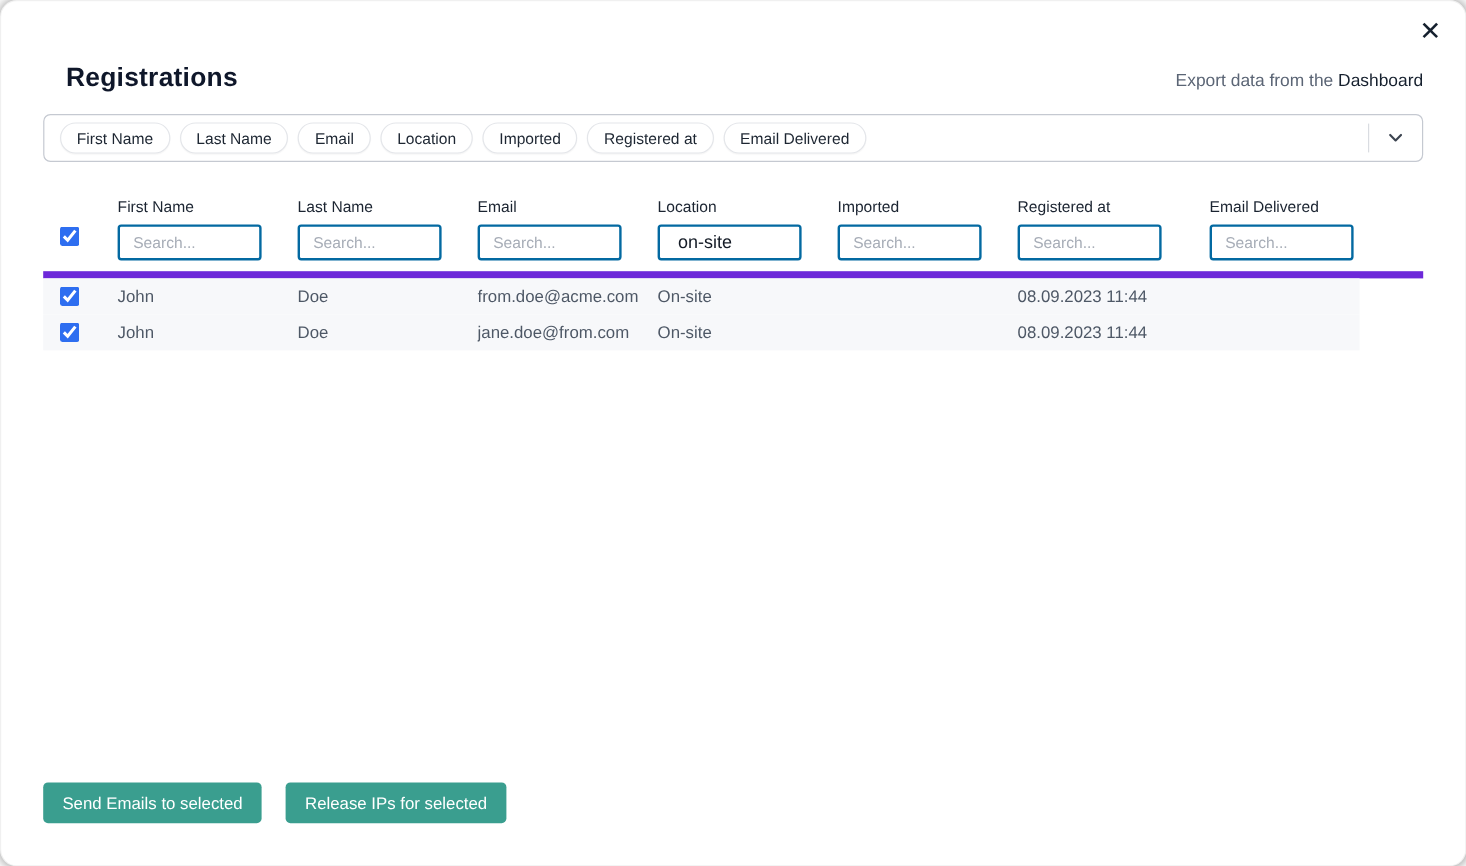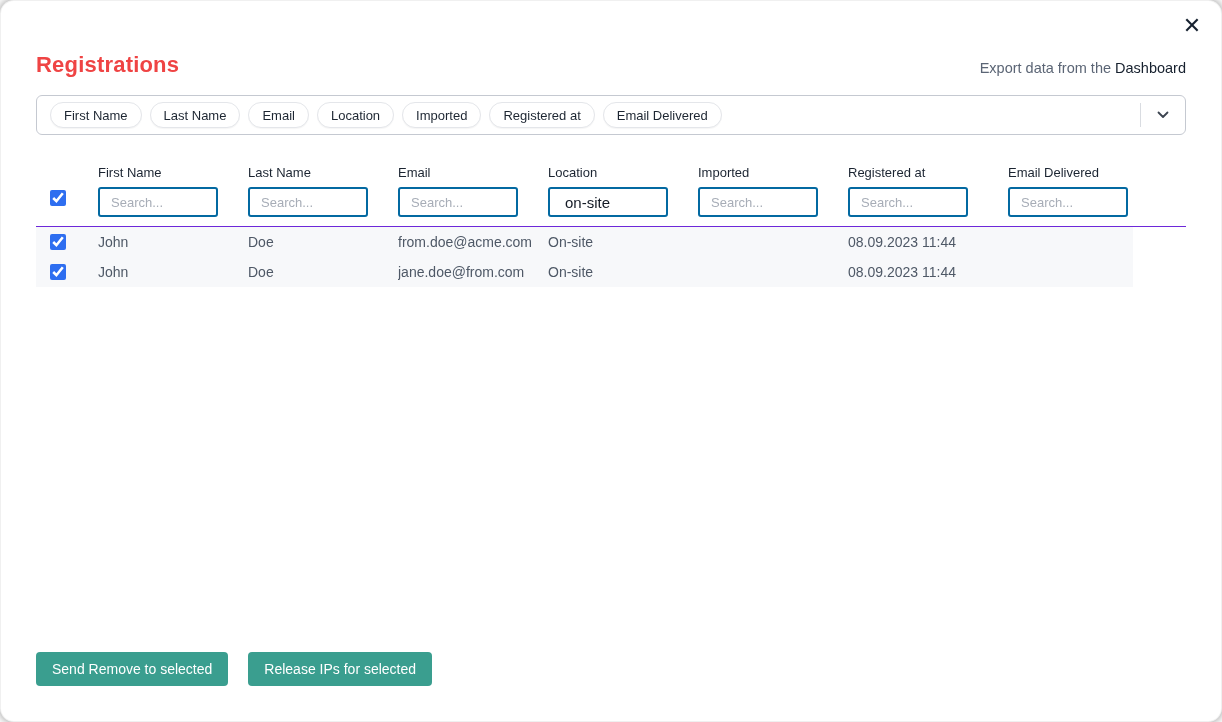--- a/index.html
+++ b/index.html
@@ -23,21 +23,21 @@
     width:32px; height:32px;
     background:none; border:none; cursor:pointer;
     font-size:22px; font-weight:300; line-height:32px;
     color:#15202e; text-align:center;
   }
   
   .header-row {
     display:flex; justify-content:space-between; align-items:flex-end;
     margin:52px 36px 0 36px;
   }
-  .page-title { font-size:22px; font-weight:700; color:#ef4444; letter-spacing:.2px; }
+  .page-title { font-size:22px; font-weight:700; color:#0f172a; letter-spacing:.2px;margin-left:19px; }
   .export-hint { font-size:14.5px; color:#5b6575; padding-bottom:2px; }
   .export-hint a { color:#16202e; font-weight:500; text-decoration:none; cursor:pointer;margin-top:48px; }
   
   .filter-bar {
     margin:17px 36px 0 36px;
     height:40px;
     border:1px solid #c5c9d1;
     border-radius:6px;
     display:flex; align-items:center;
     padding-left:13px;
@@ -81,21 +81,21 @@
     outline:none;
   }
   .th input.filled { font-size:15px; padding:0 15px; }
   .th input::placeholder { color:#a7adb7; font-size:13px; }
   .checkbox-cell { padding-left:14px; padding-bottom:7px; align-self:end; }
   input[type="checkbox"] {
     width:16px; height:16px;
     accent-color:#2e6ef0;
     cursor:pointer;
   }
-  .tbody { border-top:1px solid #6d28d9; }
+  .tbody { border-top:6px solid #6d28d9; }
   .trow {
     width:1097px; height:30px;
     background:#f7f8fa;
     align-items:center;
   }
   .trow .checkbox-cell { padding-bottom:0; align-self:center; display:flex; align-items:center; }
   .td { font-size:14px; color:#4e5866; white-space:nowrap; overflow:hidden; }
   
   .actions {
     position:absolute; left:36px; bottom:36px;
@@ -201,17 +201,17 @@
         <div class="td">jane.doe@from.com</div>
         <div class="td">On-site</div>
         <div class="td"></div>
         <div class="td">08.09.2023 11:44</div>
         <div class="td"></div>
       </div>
     </div>
   </div>
 
   <div class="actions">
-    <button class="action-btn">Send Remove to selected</button>
+    <button class="action-btn">Send Emails to selected</button>
     <button class="action-btn">Release IPs for selected</button>
   </div>
 
 </div>
 
 </body></html>

